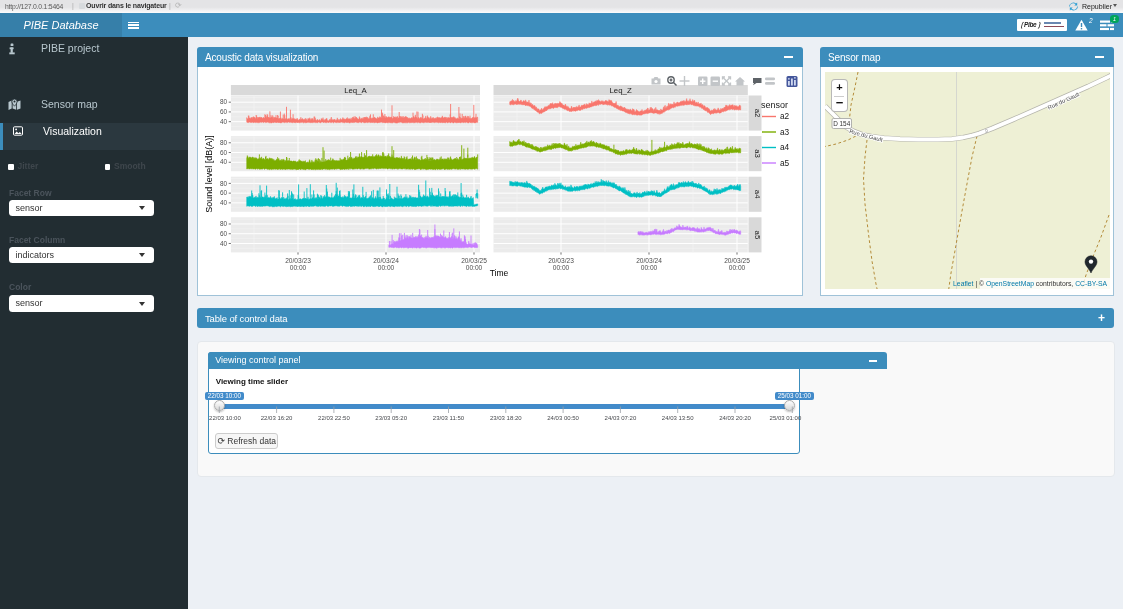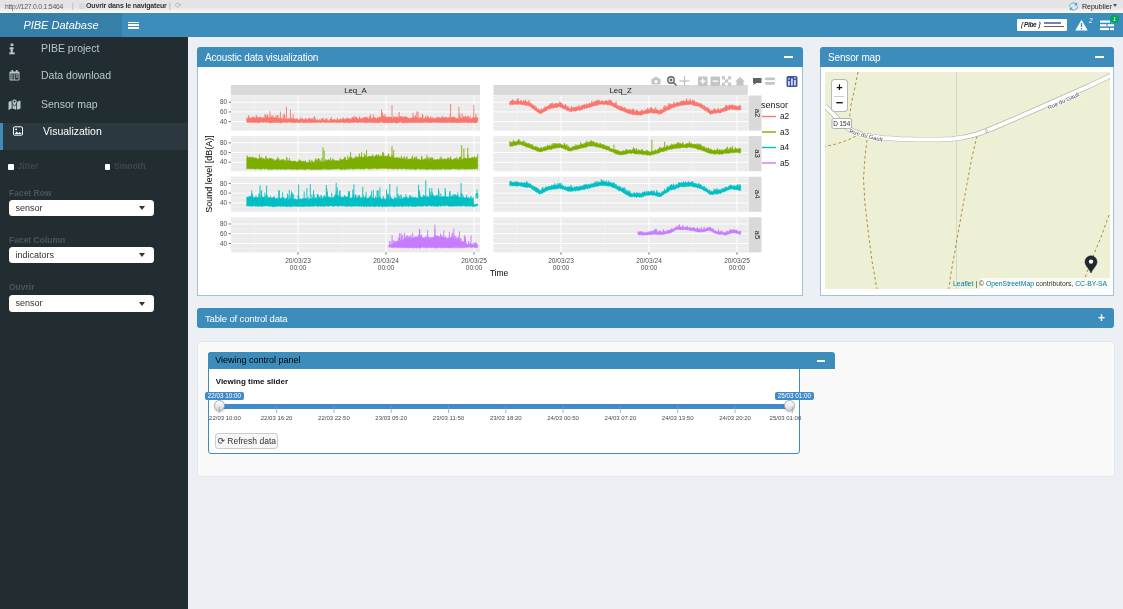--- a/index.html
+++ b/index.html
@@ -18,21 +18,21 @@
 .caret { position:absolute; right:9px; top:6.5px; width:0; height:0; border-left:3.5px solid transparent; border-right:3.5px solid transparent; border-top:4px solid #333; }
 .cbox { position:absolute; top:127px; width:5.5px; height:5.5px; background:#fff; border-radius:1px; }
 .clabel { position:absolute; top:124px; color:#3f474d; font-size:8.5px; font-weight:bold;text-align:right; }
 .boxhdr { position:absolute; background:#3c8dbc; color:#fff; border-radius:3px 3px 0 0; }
 .boxttl { position:absolute; left:8px; top:4.5px; font-size:10px; letter-spacing:-0.15px; }
 .minus { position:absolute; width:9px; height:2px; background:#fff; }
 #box1body { left:197px; top:67px; width:606px; height:228.5px; background:#fff; border:1px solid #9fc2d8; border-top:none;text-align:center; }
 #box2body { left:820px; top:67px; width:294px; height:228.5px; background:#fff; border:1px solid #9fc2d8; border-top:none; }
 #panel3 { left:197px; top:340.5px; width:918px; height:136.5px; background:#f9f9f9; border:1px solid #e4e8ec; border-radius:4px; }
 #box3 { left:207.7px; top:351.5px; width:592.8px; height:102.3px; background:#fff; border:1px solid #3c8dbc; border-radius:3px; }
-#box3hdr { left:-1px; top:-1px; width:627px; height:17.5px; background:#3c8dbc; border-radius:3px 3px 0 0; color:#000000;padding-left:28px; }
+#box3hdr { left:-1px; top:-1px; width:679px; height:17.5px; background:#3c8dbc; border-radius:3px 3px 0 0; color:#ffffff;padding-left:28px; }
 .irs-tag { position:absolute; white-space:nowrap; background:#428bca; color:#fff; font-size:6.3px; border-radius:2px; height:8.5px; line-height:8.5px; padding:0 3px; top:39px; }
 .handle { position:absolute; top:47.5px; width:11px; height:11px; border-radius:50%; background:linear-gradient(#fefefe,#d9d9d9); border:1px solid #adadad; box-shadow:0 1px 2px rgba(0,0,0,0.25); }
 #refresh { position:absolute; left:6.5px; top:80.5px; width:63px; height:15.5px; background:#f6f6f6; border:1px solid #ccc; border-radius:3px; font-size:8.5px; color:#333; line-height:14px; text-align:center; }
 </style></head>
 <body>
 <div id="page">
 
 <div id="toolbar" class="abs">
   <span class="abs" style="left:5px;top:2.5px;color:#5a5a5a;font-size:6.8px;letter-spacing:-0.2px">http://127.0.0.1:5464</span>
   <span class="abs" style="left:72px;top:2px;color:#aaa">|</span>
@@ -82,41 +82,20 @@
         <svg width="6" height="12" viewBox="0 0 6 12" style="position:absolute;left:8.5px;top:2.5px">
           <g fill="#b8c7ce">
             <rect x="1.6" y="0.5" width="2.8" height="2.6" rx="0.4"></rect>
             <rect x="0.6" y="4.4" width="4" height="1.8"></rect>
             <rect x="1.6" y="4.4" width="2.2" height="5.4"></rect>
             <rect x="0.3" y="9.4" width="5.4" height="1.9"></rect>
           </g>
         </svg>
         <span>PIBE project</span>
       </div>
-  <div class="mitem" style="top:29.5px">
-        <svg width="11" height="11" viewBox="0 0 11 11" style="position:absolute;left:9px;top:3px">
-          <g fill="#b8c7ce">
-            <rect x="0.5" y="1.5" width="10" height="9" rx="1"></rect>
-            <rect x="2.5" y="0" width="1.6" height="2.6"></rect>
-            <rect x="6.9" y="0" width="1.6" height="2.6"></rect>
-          </g>
-          <rect x="1.5" y="3.6" width="8" height="6" fill="#222d32"></rect>
-          <g fill="#b8c7ce">
-            <rect x="2.2" y="4.4" width="1.5" height="1.3"></rect>
-            <rect x="4.7" y="4.4" width="1.5" height="1.3"></rect>
-            <rect x="7.2" y="4.4" width="1.5" height="1.3"></rect>
-            <rect x="2.2" y="6.4" width="1.5" height="1.3"></rect>
-            <rect x="4.7" y="6.4" width="1.5" height="1.3"></rect>
-            <rect x="7.2" y="6.4" width="1.5" height="1.3"></rect>
-            <rect x="2.2" y="8.4" width="1.5" height="1.3"></rect>
-            <rect x="4.7" y="8.4" width="1.5" height="1.3"></rect>
-          </g>
-        </svg>
-        <span>Data download</span>
-      </div>
   <div class="mitem" style="top:58.5px">
         <svg width="13" height="11" viewBox="0 0 13 11" style="position:absolute;left:8px;top:3px">
           <g fill="#b8c7ce">
             <path d="M0.5 3l3.2-1.4v8L0.5 11zM4.6 1.6l3.6 1.2v8L4.6 9.6zM9 2.8l3.5-1.3v8L9 10.8z"></path>
           </g>
           <path d="M6.5 0a2.6 2.6 0 0 1 2.6 2.6C9.1 4.5 6.5 7.2 6.5 7.2S3.9 4.5 3.9 2.6A2.6 2.6 0 0 1 6.5 0z" fill="#b8c7ce" stroke="#222d32" stroke-width="0.8"></path>
           <circle cx="6.5" cy="2.6" r="1" fill="#222d32"></circle>
         </svg>
         <span>Sensor map</span>
       </div>
@@ -129,21 +108,21 @@
         <span>Visualization</span>
       </div>
   <div class="cbox" style="left:8px"></div>
       <div class="clabel" style="left:17.5px">Jitter</div>
   <div class="cbox" style="left:104.5px"></div>
       <div class="clabel" style="left:114px">Smooth</div>
   <div class="slabel" style="top:150.5px">Facet Row</div>
   <div class="sselect" style="top:162.5px">sensor<div class="caret"></div></div>
   <div class="slabel" style="top:197.5px">Facet Column</div>
   <div class="sselect" style="top:209.5px">indicators<div class="caret"></div></div>
-  <div class="slabel" style="top:245px">Ouvrir</div>
+  <div class="slabel" style="top:245px">Color</div>
   <div class="sselect" style="top:258px">sensor<div class="caret"></div></div>
 </div>
 
 <div class="boxhdr" style="left:197px;top:47px;width:606px;height:20px">
   <div class="boxttl">Acoustic data visualization</div>
   <div class="minus" style="right:10px;top:9px"></div>
 </div>
 <div id="box1body" class="abs">
       <svg width="150" height="14" viewBox="0 0 150 14" style="position:absolute;left:452px;top:7px;z-index:5">
 <g fill="#c2c5c8">

